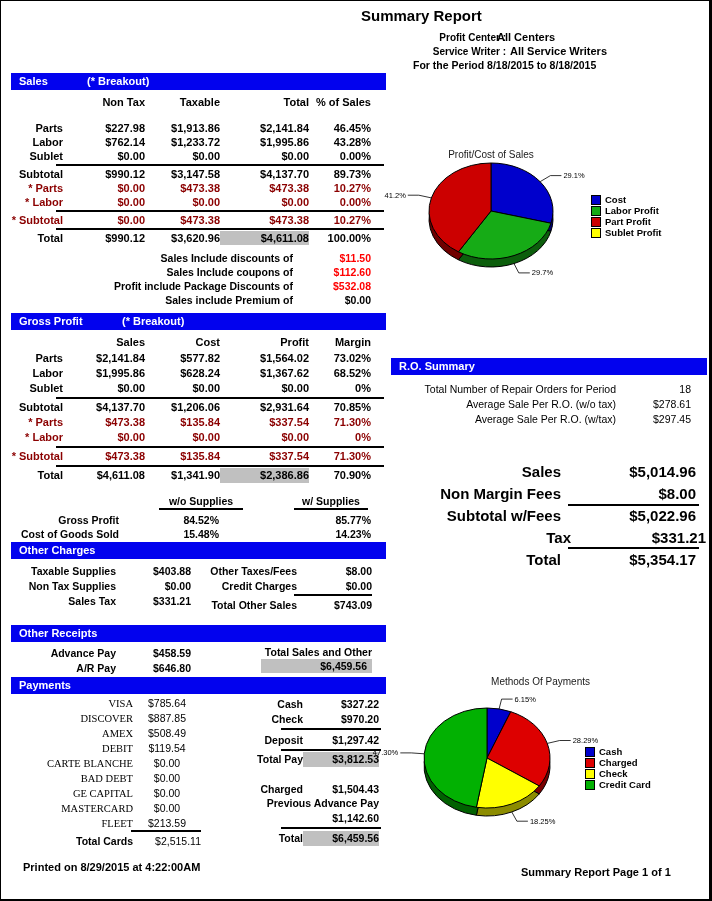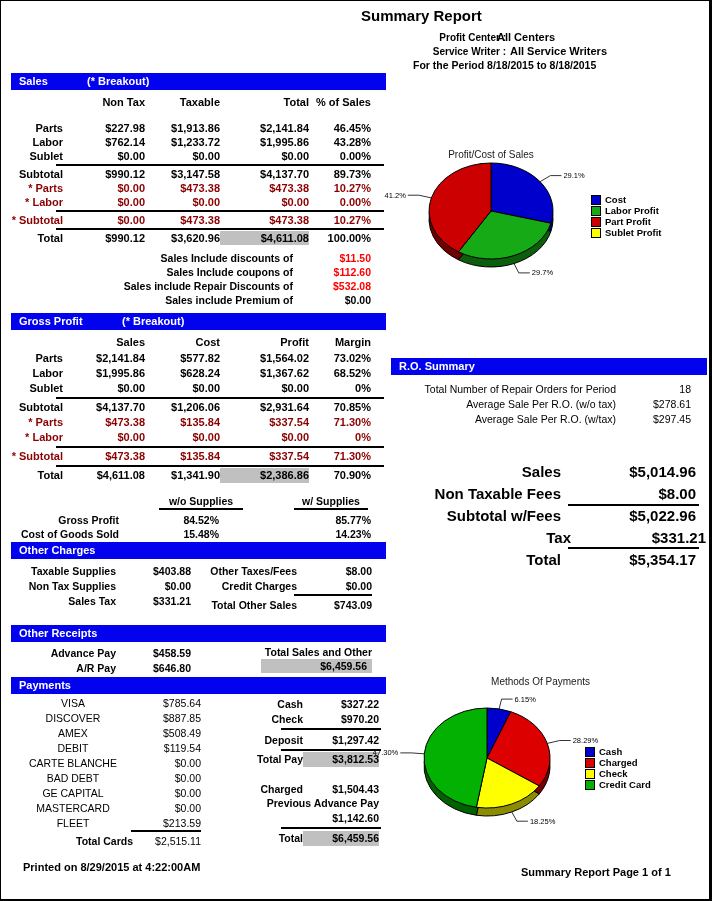--- a/index.html
+++ b/index.html
@@ -33,21 +33,21 @@
   
   .lv{position:absolute;display:grid;height:15px;line-height:15px;font-size:10.5px;}
   .lv span{text-align:right;white-space:nowrap;}
   .lv.bold{font-weight:bold;}
   .g105-75{grid-template-columns:105px 75px;}
   .g96-75{grid-template-columns:96px 75px;}
   .g78-76{grid-template-columns:78px 76px;}
   .g225-75{grid-template-columns:225px 75px;}
   
   .pay-row{display:grid;grid-template-columns:120px 68px;height:15px;line-height:15px;font-size:10.5px;}
-  .pay-row .pl{text-align:center;} .pay-row .pv{text-align:right;}
+  .pay-row .pl{text-align:right;font-family:Liberation Serif, serif;} .pay-row .pv{text-align:center;}
   .grayv{background:#C0C0C0;}
   .hline{position:absolute;height:2px;background:#000;}
   .rot-row{position:absolute;display:grid;grid-template-columns:170px 135px;height:19px;line-height:19px;
        font-size:15px;font-weight:bold;}
   .rot-row span{text-align:right;white-space:nowrap;}
   
   .h-title{position:absolute;font-size:15px;font-weight:bold;text-align:left;}
   .h-lab{position:absolute;font-size:10px;font-weight:bold;text-align:right;}
   .h-val{position:absolute;font-size:11px;font-weight:bold;}
   .h-period{position:absolute;font-size:10.5px;font-weight:bold;}
@@ -147,21 +147,21 @@
   <div id="sales-notes" class="abs" style="left:10px;top:250px;width:360px;">
       <div class="note-row">
         <span>Sales Include discounts of</span>
         <span class="red">$11.50</span>
       </div>
       <div class="note-row">
         <span>Sales Include coupons of</span>
         <span class="red">$112.60</span>
       </div>
       <div class="note-row">
-        <span>Sales include Repair Discounts of</span>
+        <span>Profit include Package Discounts of</span>
         <span class="red">$532.08</span>
       </div>
       <div class="note-row">
         <span>Sales include Premium of</span>
         <span>$0.00</span>
       </div>
     </div>
 
   <div class="bar" style="left:10px;top:312px;width:375px;">
     <span class="bar-title w95">Gross Profit</span>
@@ -383,21 +383,21 @@
   <div class="lv g225-75" style="left:390px;top:411px;">
     <span>Average Sale Per R.O. (w/tax)</span>
     <span>$297.45</span>
   </div>
 
   <div class="rot-row" style="left:390px;top:461px;">
     <span>Sales</span>
     <span>$5,014.96</span>
   </div>
   <div class="rot-row" style="left:390px;top:483px;">
-    <span>Non Taxable Fees</span>
+    <span>Non Margin Fees</span>
     <span>$8.00</span>
   </div>
   <div class="hline" style="left:567px;top:503px;width:131px;"></div>
   <div class="rot-row" style="left:390px;top:505px;">
     <span>Subtotal w/Fees</span>
     <span>$5,022.96</span>
   </div>
   <div class="rot-row" style="left:400px;top:527px;">
     <span>Tax</span>
     <span>$331.21</span>

